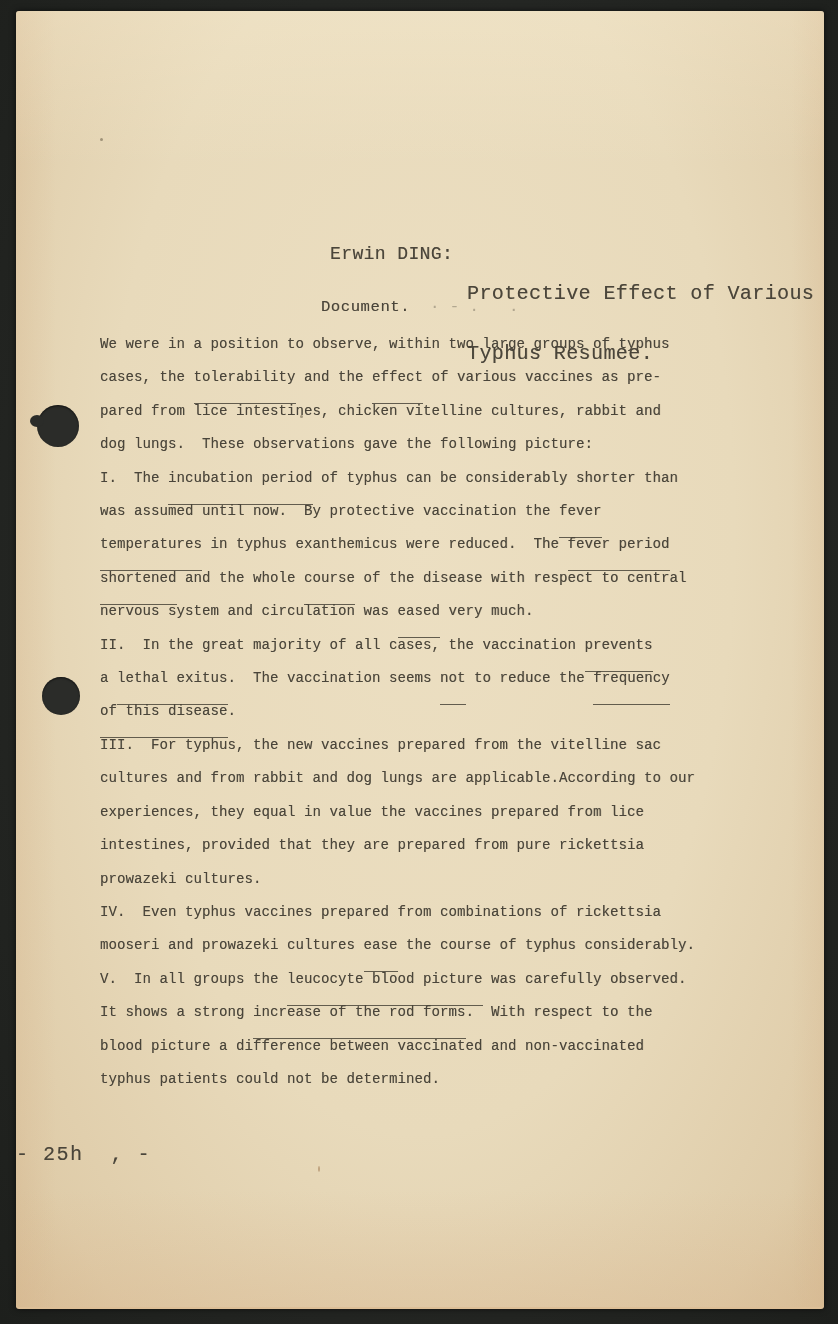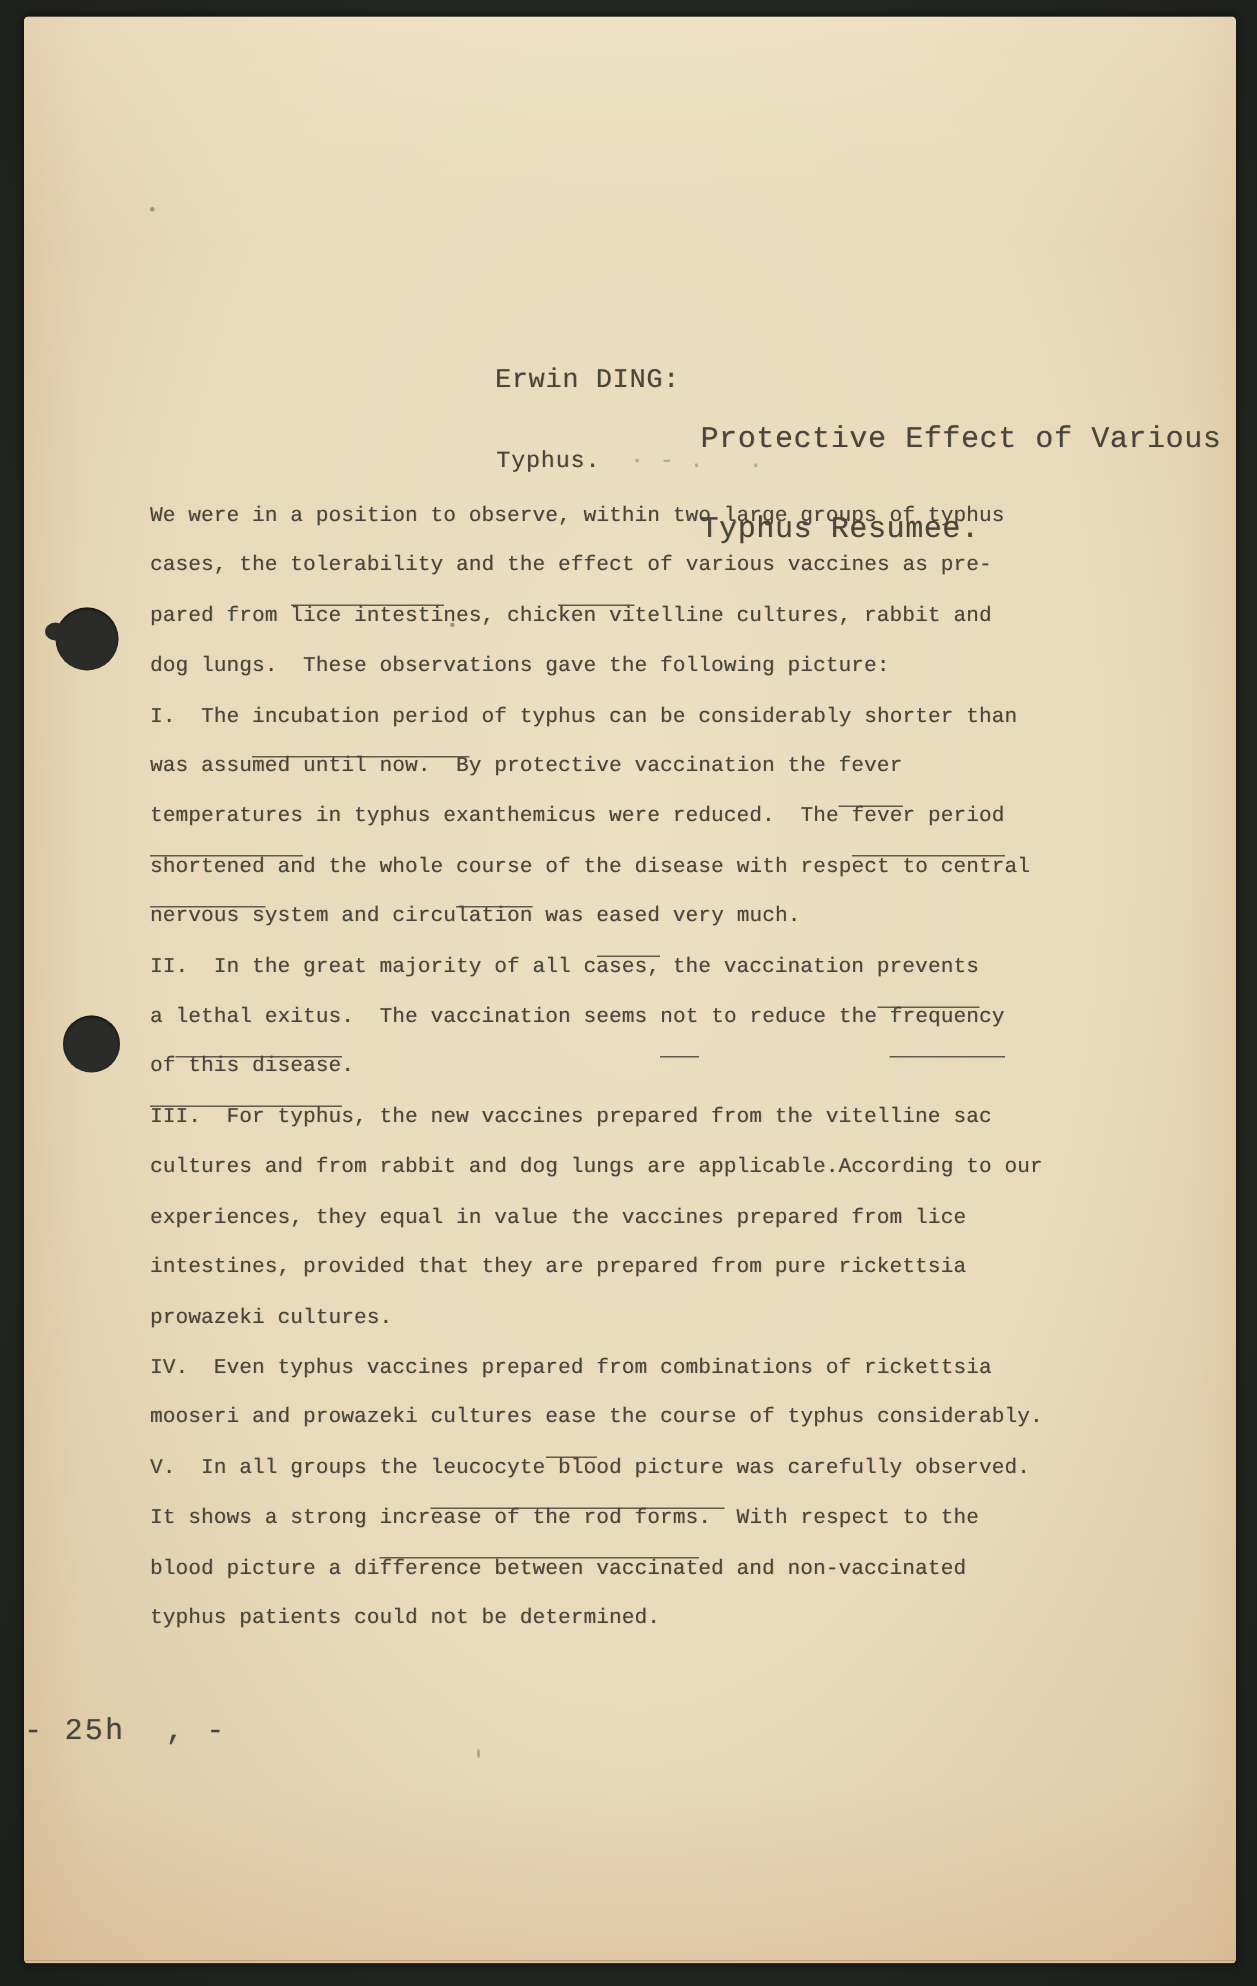--- a/index.html
+++ b/index.html
@@ -57,20 +57,20 @@
 
 
 
     <div class="abs ink author">Erwin DING:</div>
 
     <div class="abs ink title-block">
       <div>Protective Effect of Various</div>
       <div>Typhus Resumee.</div>
     </div>
 
-    <div class="abs ink heading"><span>Typhus.</span><span class="marks">  · - .   .</span></div>
+    <div class="abs ink heading"><span>Document.</span><span class="marks">  · - .   .</span></div>
 
     <div class="abs ink doc-body" id="body-lines"><div class="line"><span class="">We were in a position to observe, within two large groups of typhus</span></div><div class="line"><span class="">cases, the </span><span class="u">tolerability</span><span class=""> and the </span><span class="u">effect</span><span class=""> of various vaccines as pre-</span></div><div class="line"><span class="">pared from lice intestines, chicken vitelline cultures, rabbit and</span></div><div class="line"><span class="">dog lungs.  These observations gave the following picture:</span></div><div class="line"><span class="">I.  The </span><span class="u">incubation period</span><span class=""> of typhus can be considerably shorter than</span></div><div class="line"><span class="">was assumed until now.  By protective vaccination the </span><span class="u">fever</span></div><div class="line"><span class="u">temperatures</span><span class=""> in typhus exanthemicus were reduced.  The </span><span class="u">fever period</span></div><div class="line"><span class="u">shortened</span><span class=""> and the whole </span><span class="u">course</span><span class=""> of the disease with respect to central</span></div><div class="line"><span class="">nervous system and circulation was </span><span class="u">eased</span><span class=""> very much.</span></div><div class="line"><span class="">II.  In the great majority of all cases, the vaccination </span><span class="u">prevents</span></div><div class="line"><span class="">a </span><span class="u">lethal exitus</span><span class="">.  The vaccination seems </span><span class="u">not</span><span class=""> to reduce the </span><span class="u">frequency</span></div><div class="line"><span class="u">of this disease</span><span class="">.</span></div><div class="line"><span class="">III.  For typhus, the new vaccines prepared from the vitelline sac</span></div><div class="line"><span class="">cultures and from rabbit and dog lungs are applicable.According to our</span></div><div class="line"><span class="">experiences, they equal in value the vaccines prepared from lice</span></div><div class="line"><span class="">intestines, provided that they are prepared from pure rickettsia</span></div><div class="line"><span class="">prowazeki cultures.</span></div><div class="line"><span class="">IV.  Even typhus vaccines prepared from combinations of rickettsia</span></div><div class="line"><span class="">mooseri and prowazeki cultures </span><span class="u">ease</span><span class=""> the course of typhus considerably.</span></div><div class="line"><span class="">V.  In all groups the </span><span class="u">leucocyte blood picture</span><span class=""> was carefully observed.</span></div><div class="line"><span class="">It shows a strong </span><span class="u">increase of the rod forms</span><span class="">.  With respect to the</span></div><div class="line"><span class="">blood picture a difference between vaccinated and non-vaccinated</span></div><div class="line"><span class="">typhus patients could not be determined.</span></div></div>
 
     <div class="abs ink footer">- 25h  , -</div>
 
   </div>
 </div>
 
 </body></html>

